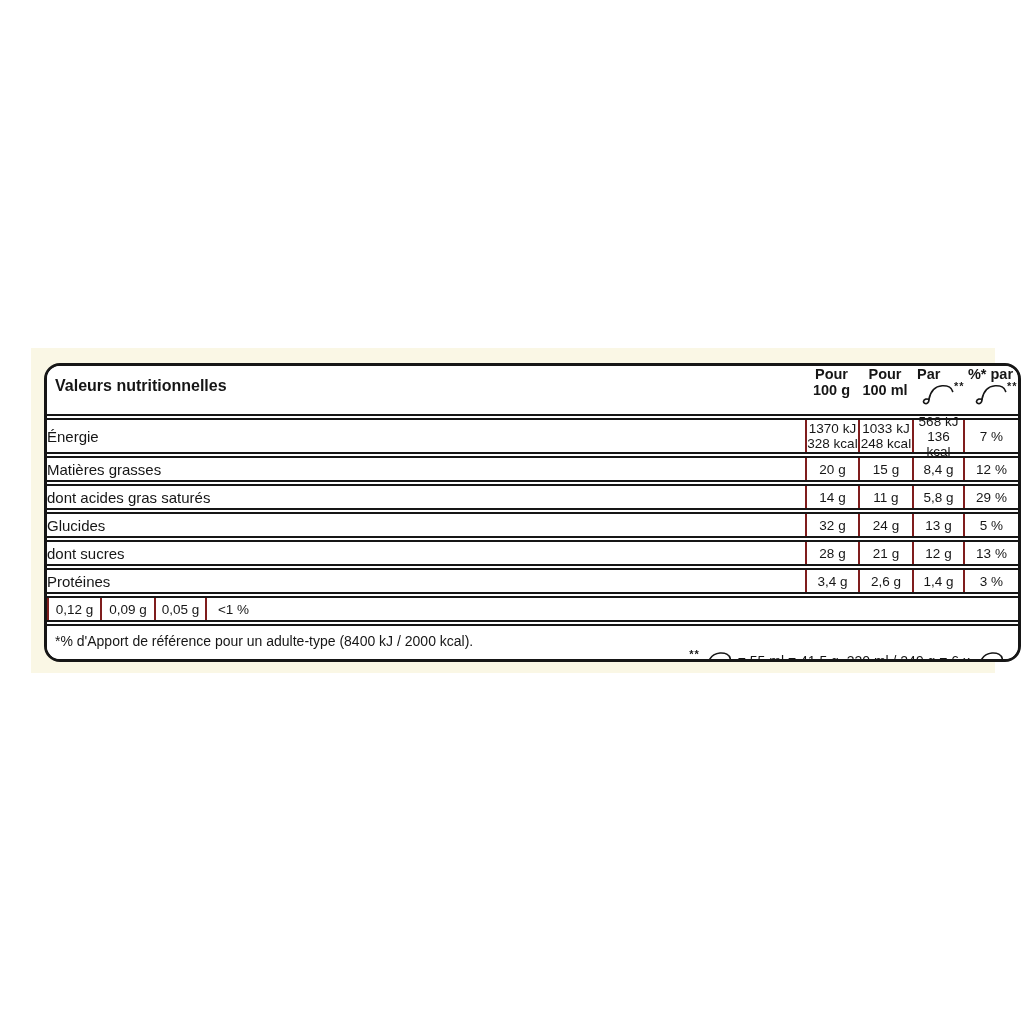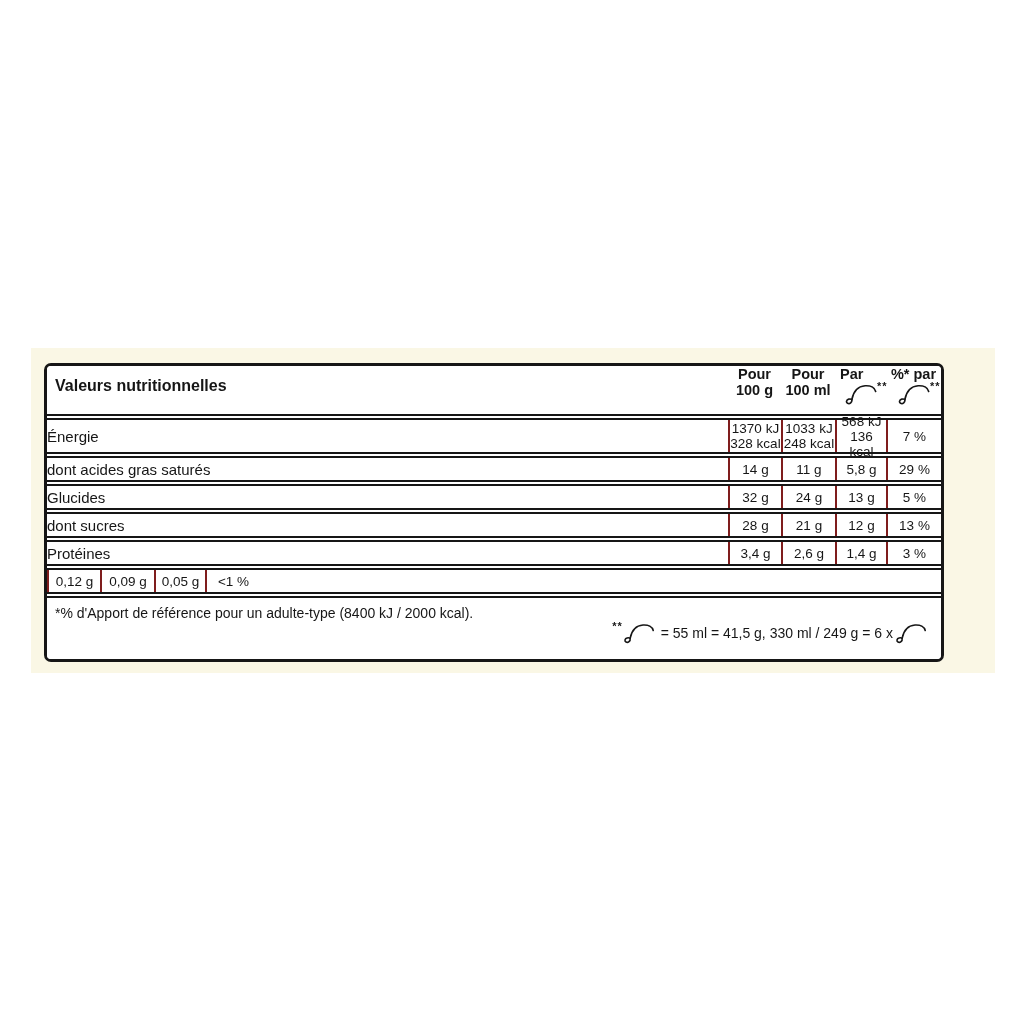--- a/index.html
+++ b/index.html
@@ -1,21 +1,21 @@
 <!DOCTYPE html>
 <html><head>
 <meta charset="utf-8">
 <style>
   * { margin:0; padding:0; box-sizing:border-box; }
   body { font-family:"Liberation Sans", sans-serif; color:#161616; }
   .page { width:1024px; height:1024px; background:#ffffff; position:relative; overflow:hidden; }
   .panel { position:absolute; left:31px; top:348px; width:964px; height:325px; background:#faf7e5; }
   .ntable {
-    position:absolute; left:13px; top:15px; width:900px; height:299px;
-    background:#ffffff; border:3px solid #161616; border-radius:7px;
+    position:absolute; left:13px; top:15px; width:977px; height:299px;
+    background:#ffffff; border:3px solid #161616; border-radius:16px;
     display:flex; flex-direction:column; overflow:hidden;
   }
   .trow { display:flex; flex:none; border-bottom:2px solid #161616; background:#fff; }
   .trow.sep { margin-top:2px; border-top:2px solid #161616; }
   .thead { height:50px; }
   .energy { height:36px; }
   .std { height:26px; }
   .lblcell { flex:1 1 auto; display:flex; align-items:center; font-size:15px; }
   .lblcell.indent { }
   .titlecell { flex:1 1 auto; padding:11px 0 0 8px; font-size:16px; font-weight:bold; }
@@ -84,20 +84,27 @@
           <span>1033 kJ</span>
           <span>248 kcal</span>
         </div>
         <div class="vcell c3">
           <span>568 kJ</span>
           <span>136 kcal</span>
         </div>
         <div class="vcell c4">7 %</div>
       </div>
 
+      <div class="trow sep std">
+        <div class="lblcell">Matières grasses</div>
+        <div class="vcell c1">20 g</div>
+        <div class="vcell c2">15 g</div>
+        <div class="vcell c3">8,4 g</div>
+        <div class="vcell c4">12 %</div>
+      </div>
 
       <div class="trow sep std">
         <div class="lblcell indent">dont acides gras saturés</div>
         <div class="vcell c1">14 g</div>
         <div class="vcell c2">11 g</div>
         <div class="vcell c3">5,8 g</div>
         <div class="vcell c4">29 %</div>
       </div>
 
       <div class="trow sep std">

